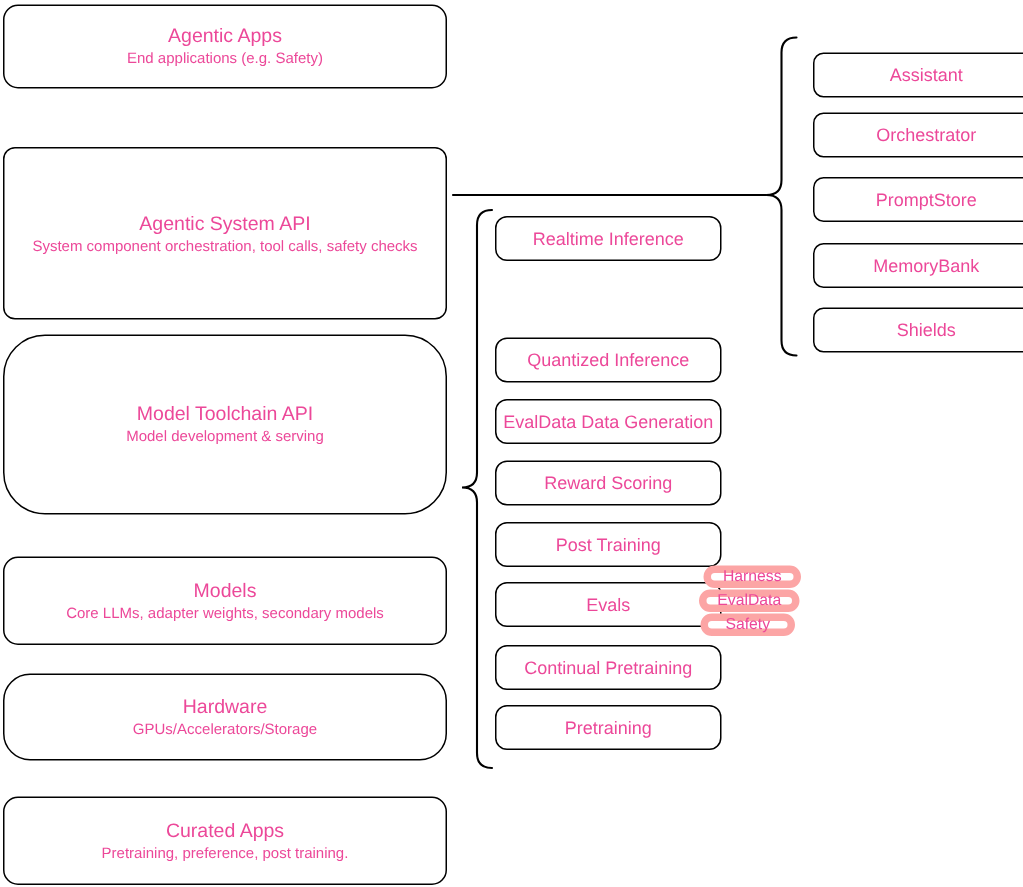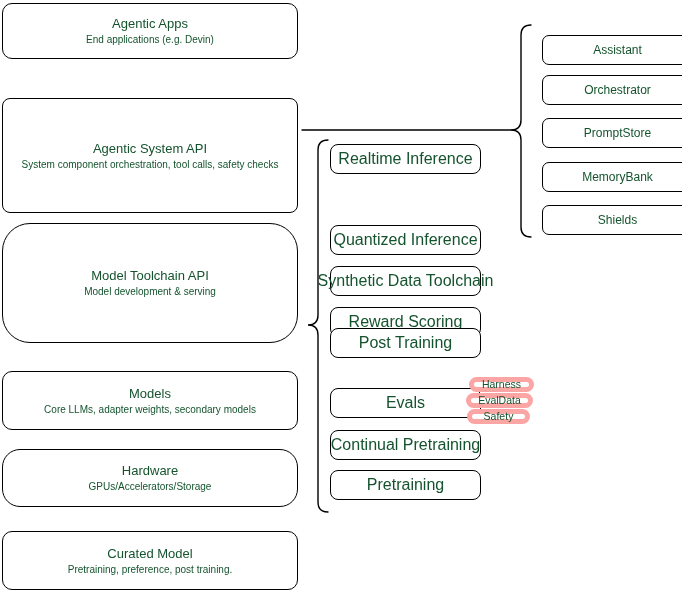--- a/index.html
+++ b/index.html
@@ -2,21 +2,21 @@
 <html><head>
 <meta charset="utf-8">
 <style>
   html, body { margin: 0; padding: 0; background: #ffffff; }
   #stage {
     position: relative;
     width: 682px;
     height: 591px;
     background: #ffffff;
     font-family: "Liberation Sans", sans-serif;
-    color: #14532d;
+    color: #ec4899;
     overflow: hidden;
   }
   #brackets {
     position: absolute;
     left: 0; top: 0;
     width: 682px; height: 591px;
     pointer-events: none;
   }
   .panel {
     position: absolute;
@@ -46,21 +46,21 @@
   .chip {
     position: absolute;
     height: 30px;
     border: 1px solid #000;
     border-radius: 8px;
     background: #fff;
     box-sizing: border-box;
     display: flex;
     align-items: center;
     justify-content: center;
-    font-size: 16px;
+    font-size: 12px;
     white-space: nowrap;
     z-index: 1;
   }
   .chip.mid { left: 330px; width: 151px; }
   .chip.right { left: 530px; width: 151px; border-radius: 7px; font-size: 12px; margin-left: 12px; }
   .pill {
     position: absolute;
     height: 15px;
     border: 5px solid #fca5a5;
     border-radius: 8px;
@@ -81,21 +81,21 @@
 <div id="stage">
 
   <svg id="brackets" viewBox="0 0 682 591" xmlns="http://www.w3.org/2000/svg">
     <path d="M 302 130 L 511 130" fill="none" stroke="#000" stroke-width="1.4" stroke-linecap="round"></path>
     <path d="M 328 140 Q 318 140 318 150 L 318 315 Q 318 325 308 325 Q 318 325 318 335 L 318 502 Q 318 512 328 512" fill="none" stroke="#000" stroke-width="1.4" stroke-linecap="round"></path>
     <path d="M 531 25 Q 521 25 521 35 L 521 120 Q 521 130 511 130 Q 521 130 521 140 L 521 227 Q 521 237 531 237" fill="none" stroke="#000" stroke-width="1.4" stroke-linecap="round"></path>
   </svg>
 
   <div class="panel" style="top:3px;height:56px;border-radius:10px">
     <div class="panel-title">Agentic Apps</div>
-    <div class="panel-sub">End applications (e.g. Devin)</div>
+    <div class="panel-sub">End applications (e.g. Safety)</div>
   </div>
 
   <div class="panel" style="top:98px;height:115px;border-radius:8px">
     <div class="panel-title">Agentic System API</div>
     <div class="panel-sub">System component orchestration, tool calls, safety checks</div>
   </div>
 
   <div class="panel" style="top:223px;height:120px;border-radius:28px">
     <div class="panel-title">Model Toolchain API</div>
     <div class="panel-sub">Model development &amp; serving</div>
@@ -105,29 +105,29 @@
     <div class="panel-title">Models</div>
     <div class="panel-sub">Core LLMs, adapter weights, secondary models</div>
   </div>
 
   <div class="panel" style="top:449px;height:58px;border-radius:18px">
     <div class="panel-title">Hardware</div>
     <div class="panel-sub">GPUs/Accelerators/Storage</div>
   </div>
 
   <div class="panel" style="top:531px;height:59px;border-radius:10px">
-    <div class="panel-title">Curated Model</div>
+    <div class="panel-title">Curated Apps</div>
     <div class="panel-sub">Pretraining, preference, post training.</div>
   </div>
 
   <div class="chip mid" style="top:144px">Realtime Inference</div>
   <div class="chip mid" style="top:225px">Quantized Inference</div>
-  <div class="chip mid" style="top:266px">Synthetic Data Toolchain</div>
+  <div class="chip mid" style="top:266px">EvalData Data Generation</div>
   <div class="chip mid" style="top:307px">Reward Scoring</div>
-  <div class="chip mid" style="top:328px">Post Training</div>
+  <div class="chip mid" style="top:348px">Post Training</div>
   <div class="chip mid" style="top:388px">Evals</div>
   <div class="chip mid" style="top:430px">Continual Pretraining</div>
   <div class="chip mid" style="top:470px">Pretraining</div>
 
   <div class="pill" style="left:469px;top:377px;width:65px">Harness</div>
   <div class="pill" style="left:466px;top:393px;width:67px">EvalData</div>
   <div class="pill" style="left:467px;top:409px;width:63px">Safety</div>
 
   <div class="chip right" style="top:35px">Assistant</div>
   <div class="chip right" style="top:75px">Orchestrator</div>

